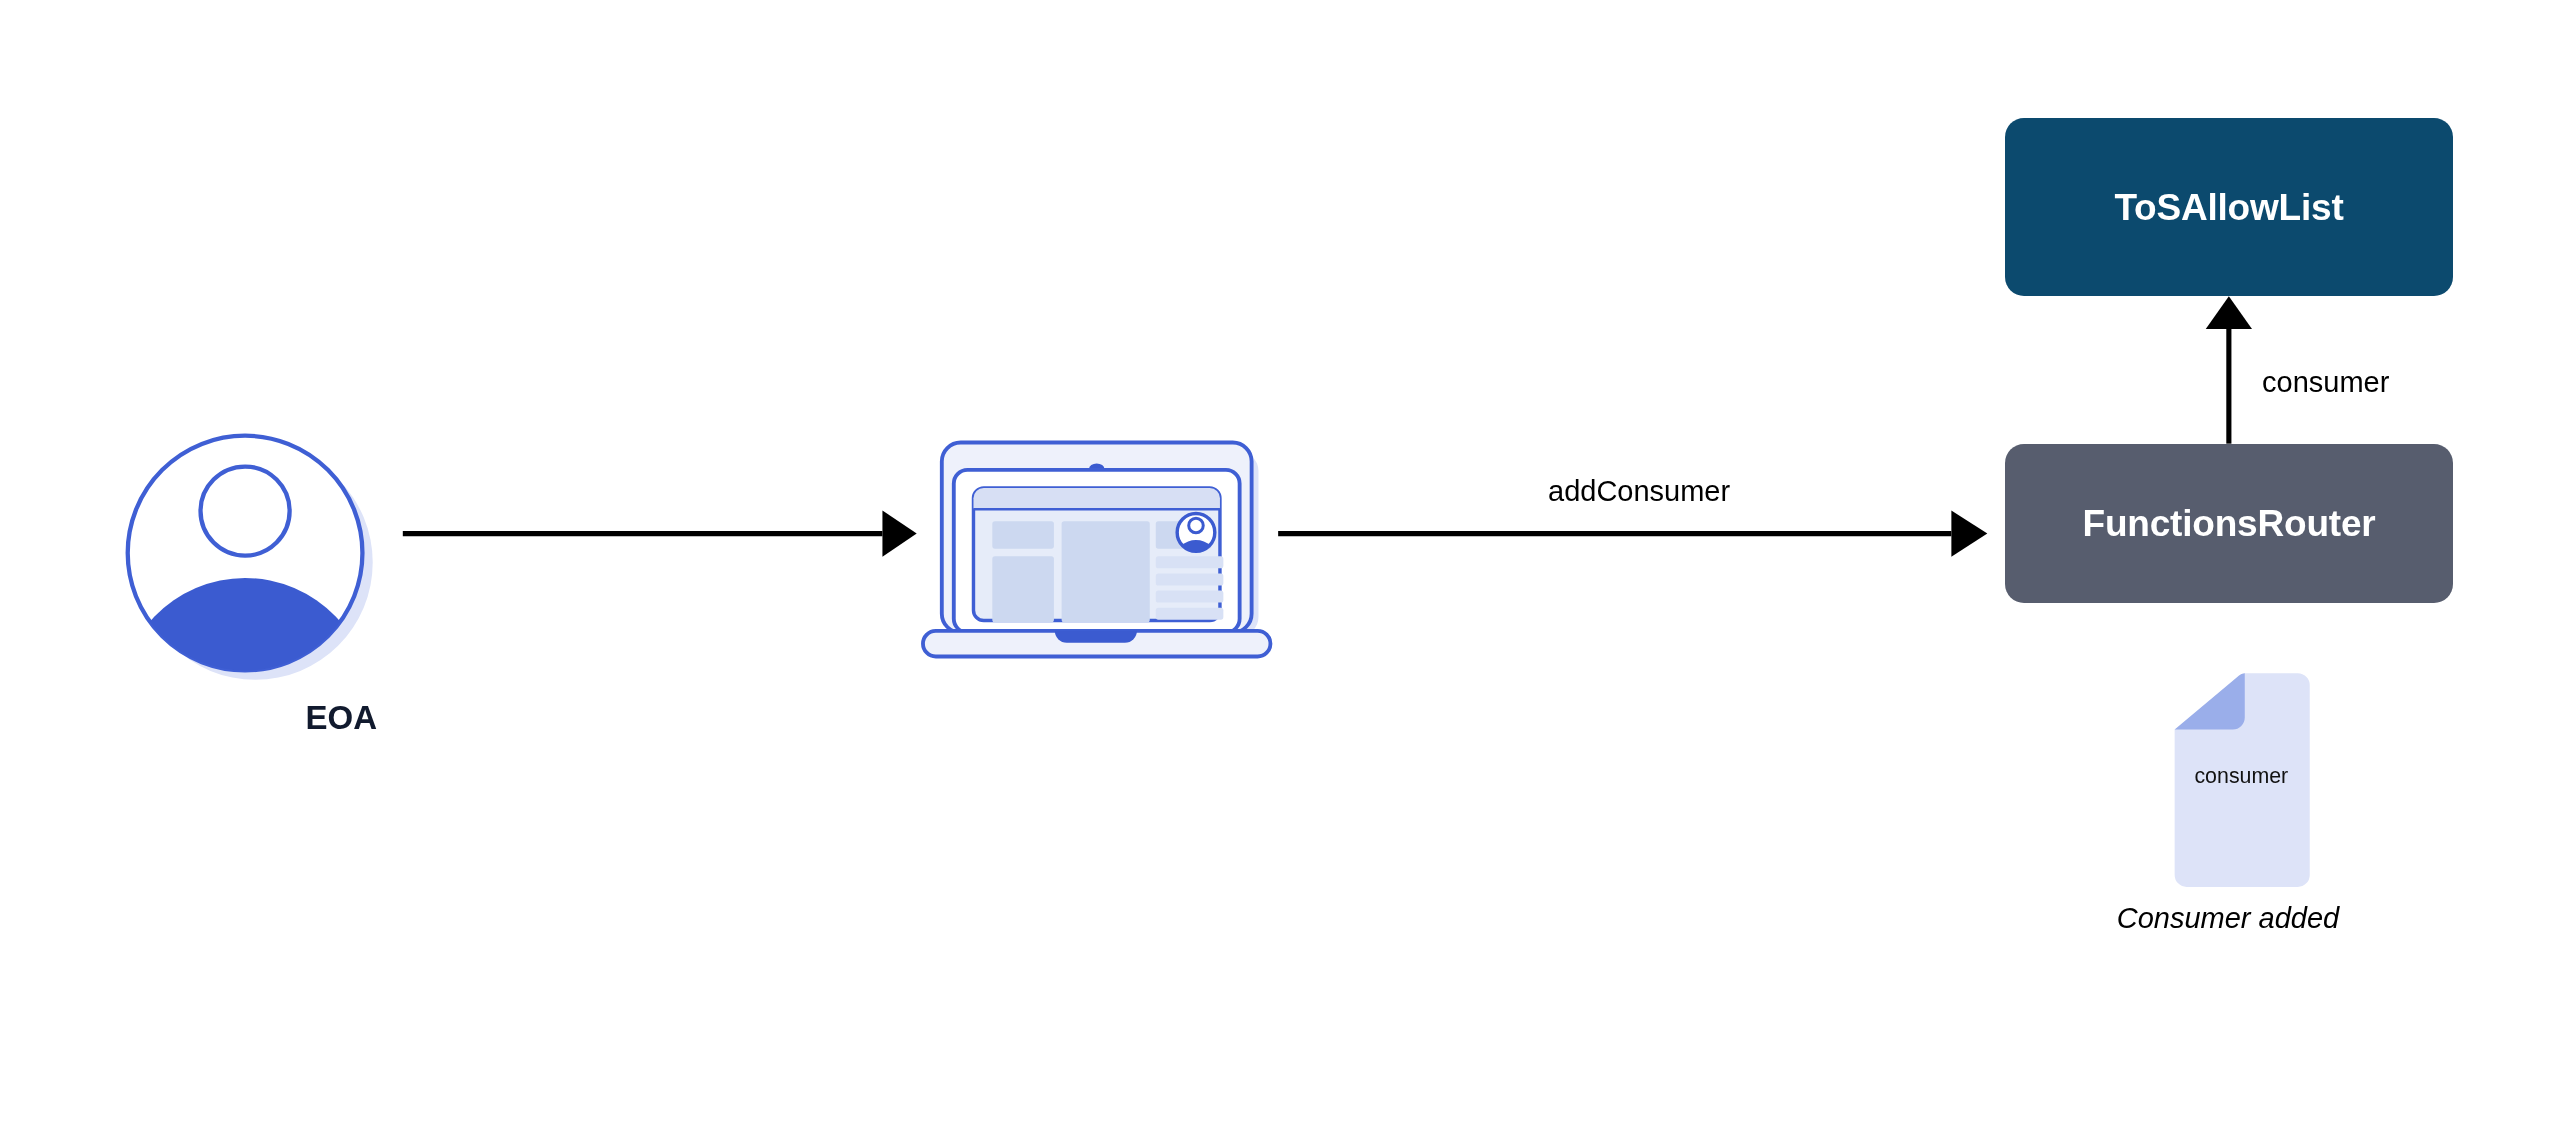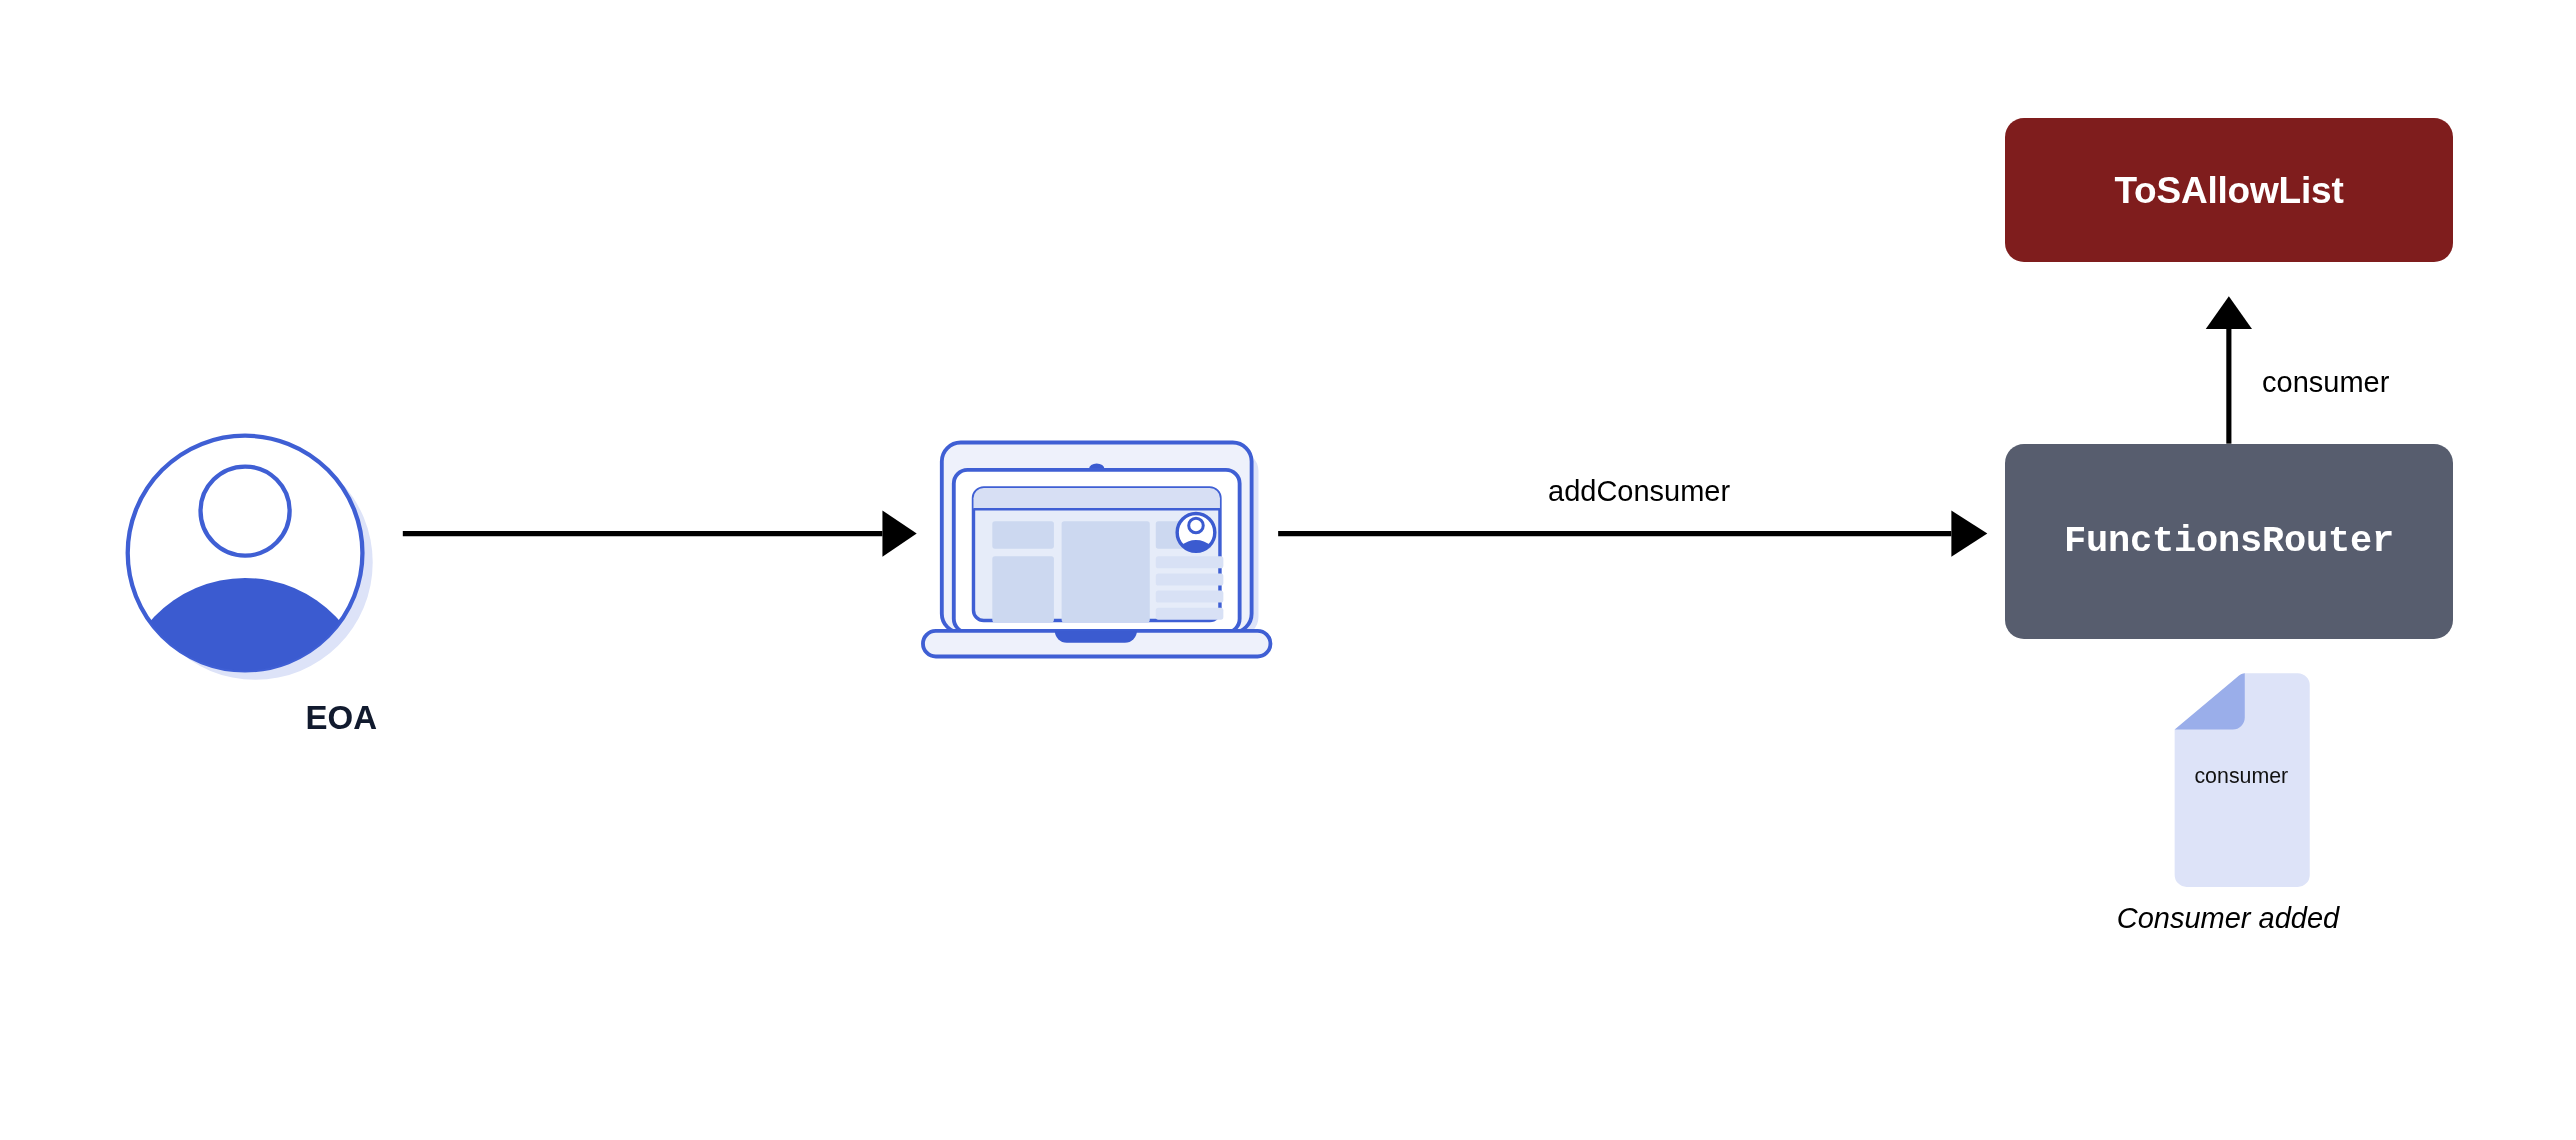--- a/index.html
+++ b/index.html
@@ -35,30 +35,29 @@
     font-size: 37px;
     letter-spacing: -0.2px;
     line-height: 1;
     white-space: nowrap;
   }
 
   #tos-allow-list-box {
     left: 2005px;
     top: 118px;
     width: 448px;
-    height: 144px;
-    background: #7f1d1d;
+    height: 178px;
+    background: #0c4a6e;
   }
   #functions-router-box {
     left: 2005px;
     top: 444px;
     width: 448px;
-    height: 195px;
+    height: 159px;
     background: #575d6e;
-    font-family: Liberation Mono, monospace;
   }
 
   
   .edge-label {
     position: absolute;
     color: #000000;
     font-size: 29px;
     line-height: 1;
     white-space: nowrap;
   }

